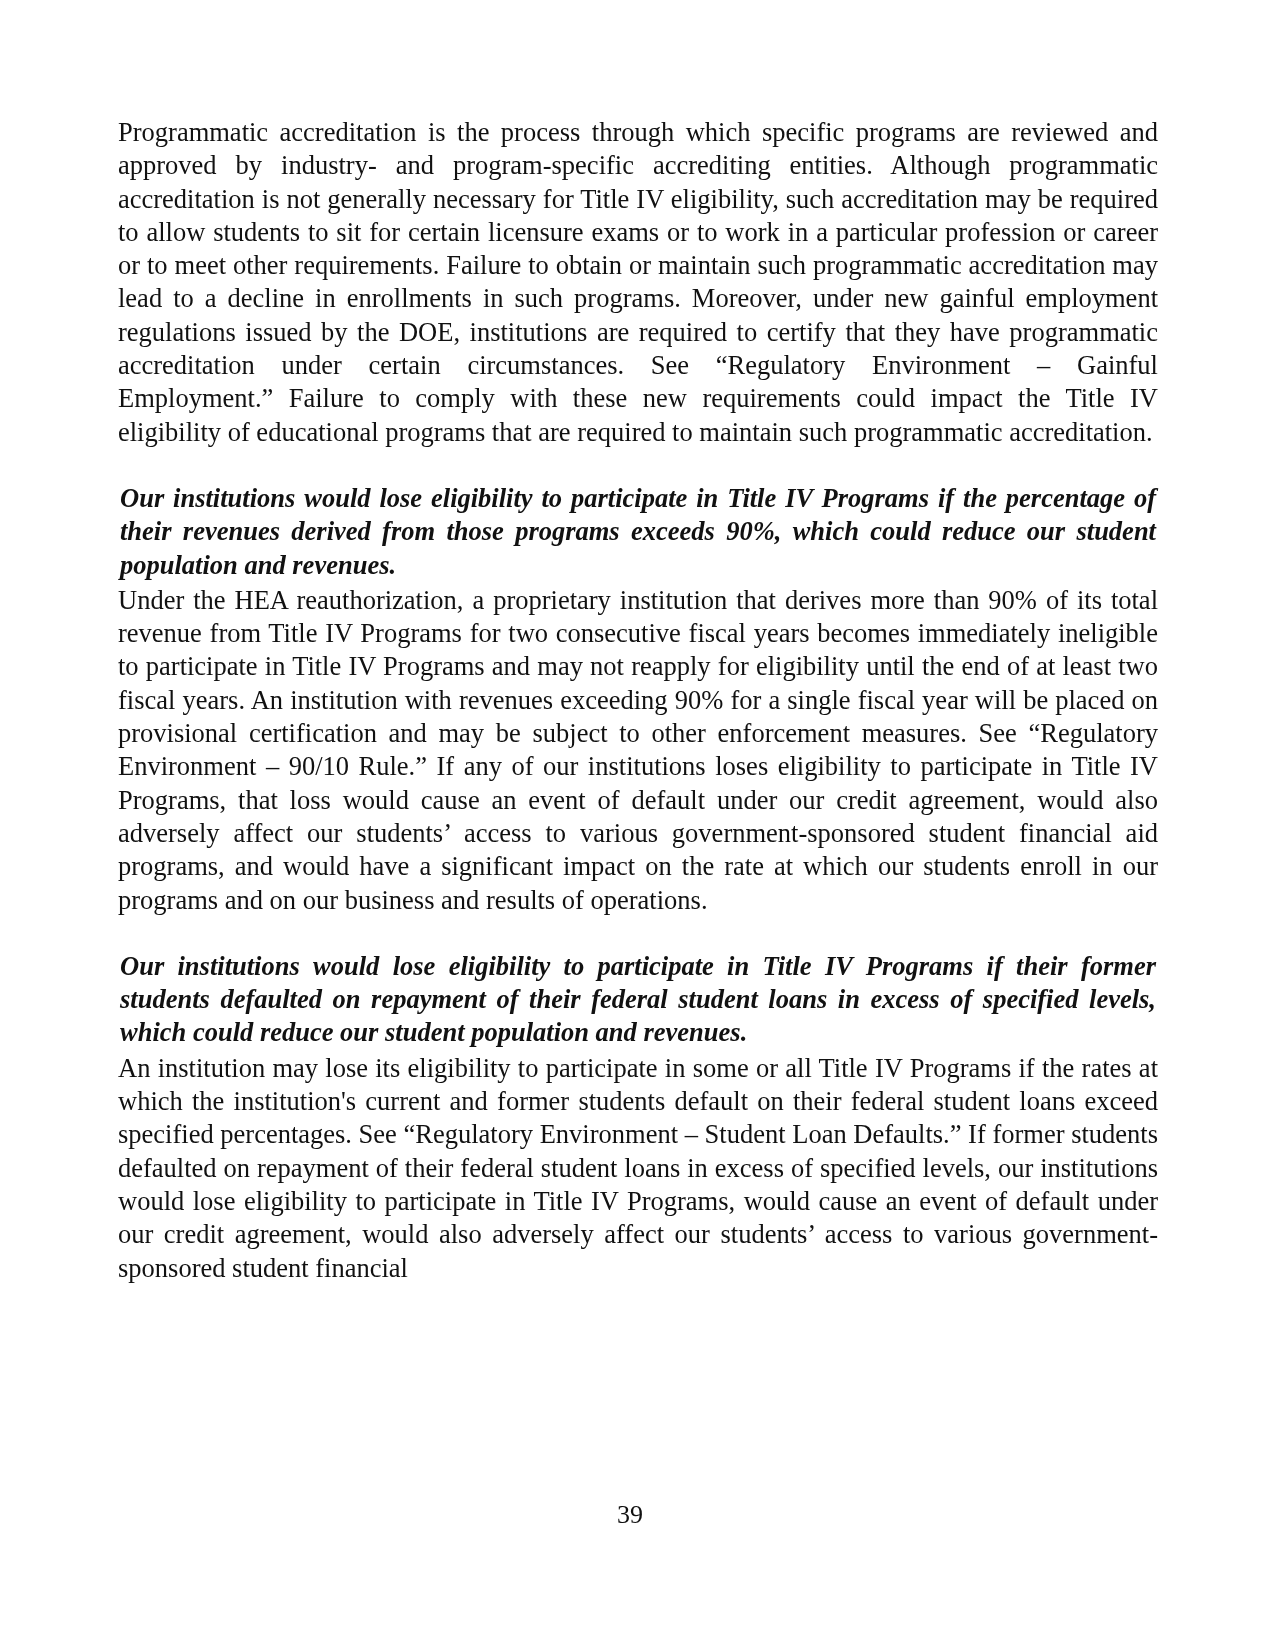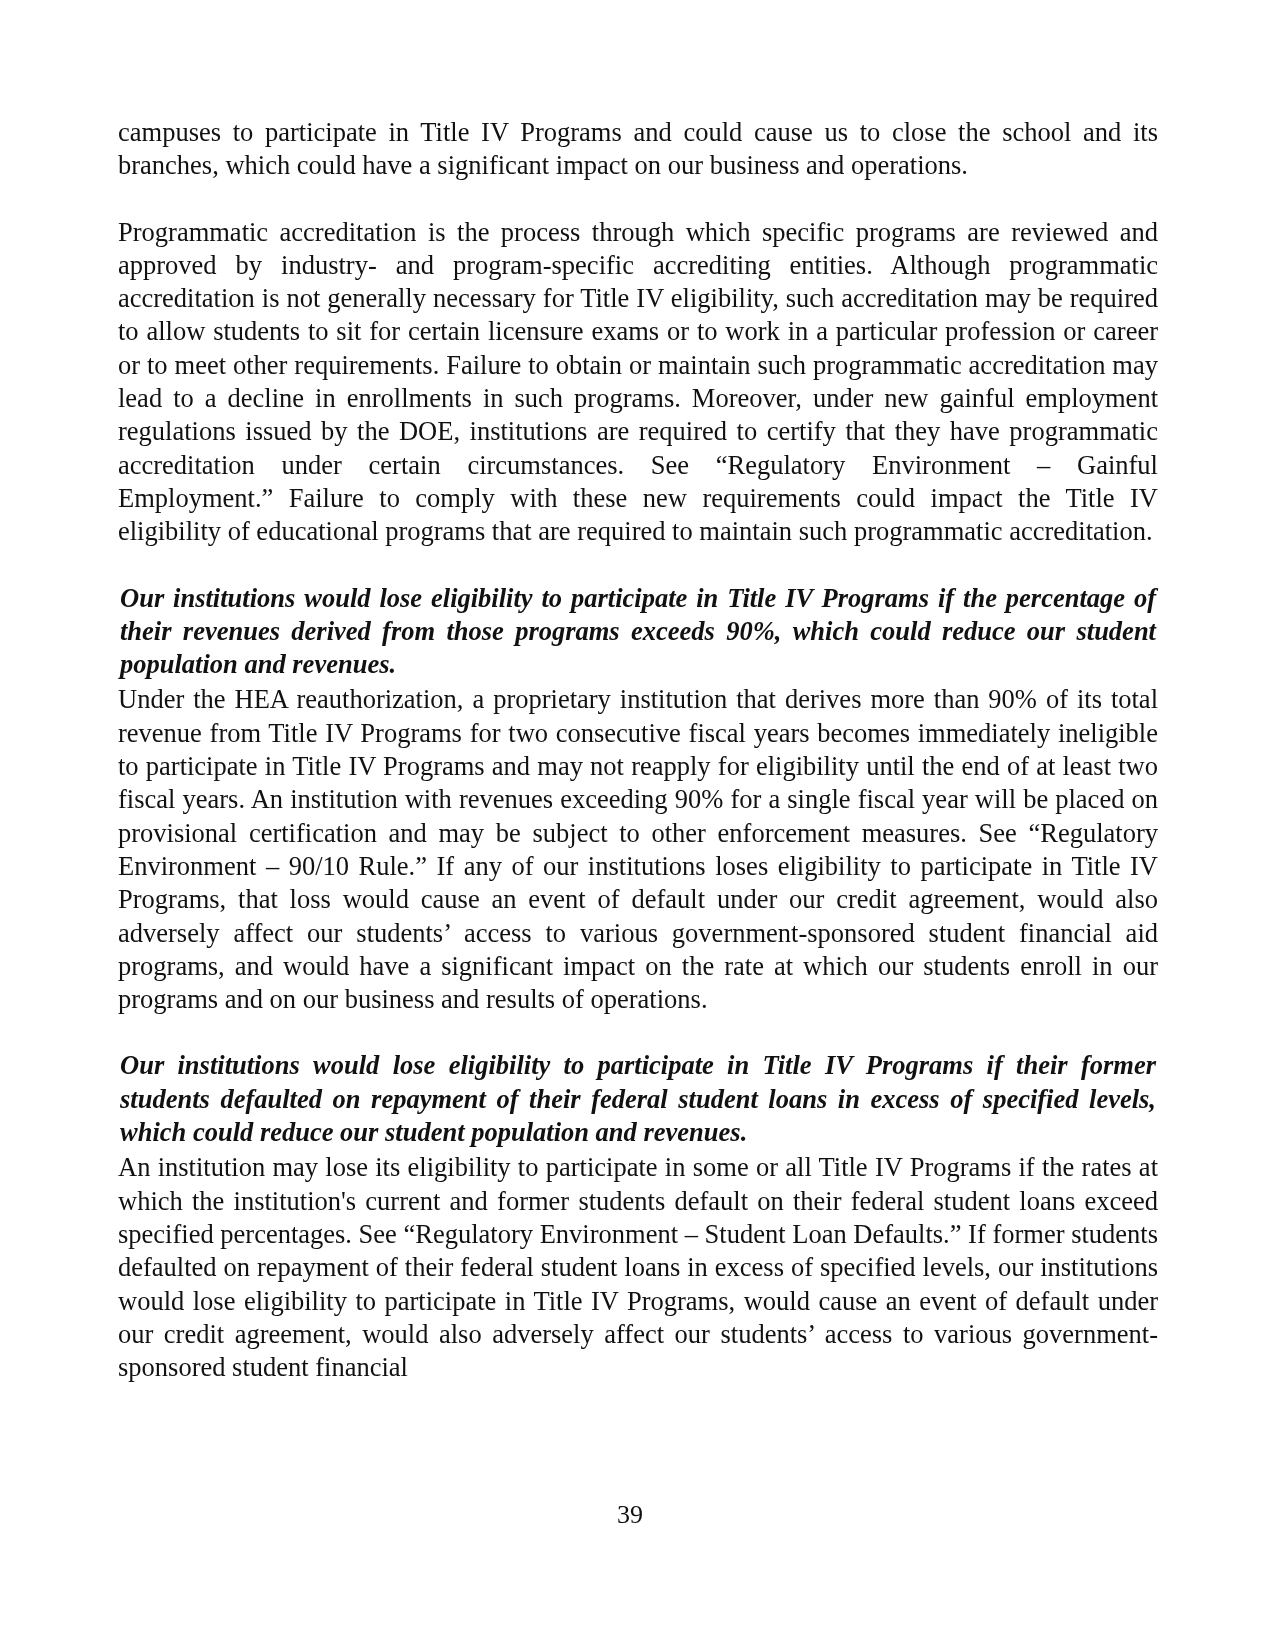--- a/index.html
+++ b/index.html
@@ -24,21 +24,20 @@
     text-align: center;
     font-family: "Liberation Serif", "DejaVu Serif", serif;
     font-size: 26px;
     color: #111111;
   }
 </style>
 </head>
 <body>
 
 <div class="page">
-  <p class="para">campuses to participate in Title IV Programs and could cause us to close the school and its branches, which could have a significant impact on our business and operations.</p>
   <p class="para">Programmatic accreditation is the process through which specific programs are reviewed and approved by industry- and program-specific accrediting entities. Although programmatic accreditation is not generally necessary for Title IV eligibility, such accreditation may be required to allow students to sit for certain licensure exams or to work in a particular profession or career or to meet other requirements.   Failure to obtain or maintain such programmatic accreditation may lead to a decline in enrollments in such programs.  Moreover, under new gainful employment regulations issued by the DOE, institutions are required to certify that they have programmatic accreditation under certain circumstances.  See “Regulatory Environment – Gainful Employment.”  Failure to comply with these new requirements could impact the Title IV eligibility of educational programs that are required to maintain such programmatic accreditation.</p>
   <p class="heading">Our institutions would lose eligibility to participate in Title IV Programs if the percentage of their revenues derived from those programs exceeds 90%, which could reduce our student population and revenues.</p>
   <p class="para">Under the HEA reauthorization, a proprietary institution that derives more than 90% of its total revenue from Title IV Programs for two consecutive fiscal years becomes immediately ineligible to participate in Title IV Programs and may not reapply for eligibility until the end of at least two fiscal years. An institution with revenues exceeding 90% for a single fiscal year will be placed on provisional certification and may be subject to other enforcement measures.  See “Regulatory Environment – 90/10 Rule.” If any of our institutions loses eligibility to participate in Title IV Programs, that loss would cause an event of default under our credit agreement, would also adversely affect our students’ access to various government-sponsored student financial aid programs, and would have a significant impact on the rate at which our students enroll in our programs and on our business and results of operations.</p>
   <p class="heading">Our institutions would lose eligibility to participate in Title IV Programs if their former students defaulted on repayment of their federal student loans in excess of specified levels, which could reduce our student population and revenues.</p>
   <p class="para tight">An institution may lose its eligibility to participate in some or all Title IV Programs if the rates at which the institution's current and former students default on their federal student loans exceed specified percentages.  See “Regulatory Environment – Student Loan Defaults.”  If former students defaulted on repayment of their federal student loans in excess of specified levels, our institutions would lose eligibility to participate in Title IV Programs, would cause an event of default under our credit agreement, would also adversely affect our students’ access to various government-sponsored student financial</p>
 </div>
 
 <div class="page-number">39</div>
 
 </body></html>

